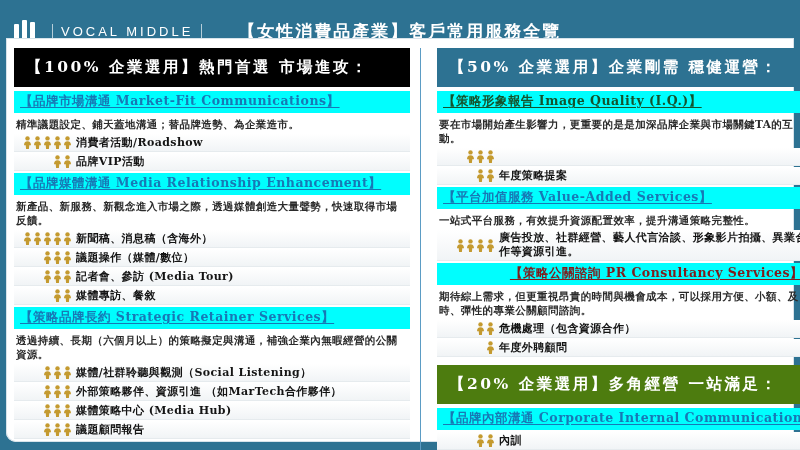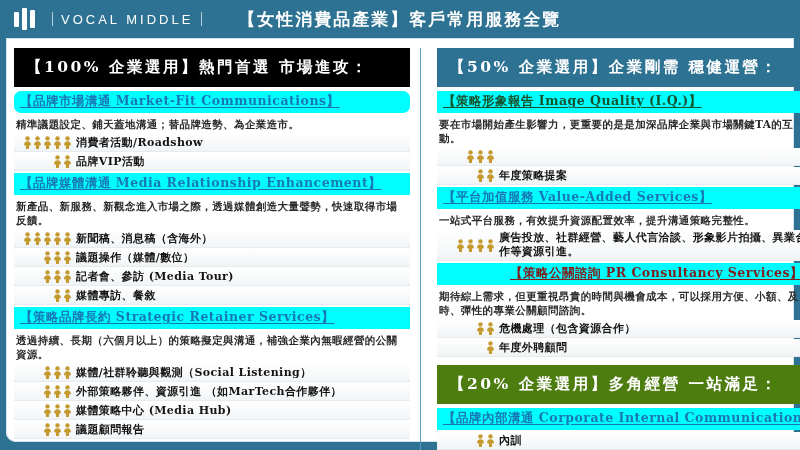--- a/index.html
+++ b/index.html
@@ -3,21 +3,21 @@
 <meta charset="utf-8">
 <style>
   html,body{margin:0;padding:0;background:#1f5e7a;}
   .stage{
     position:relative;width:800px;height:450px;overflow:hidden;
     font-family:"DejaVu Serif","Liberation Serif",serif;
     background:#2d7292;
   }
   
   .topbar{
-    position:absolute;top:0;left:0;width:800px;height:38px;
+    position:absolute;top:12px;left:0;width:800px;height:38px;
     display:flex;align-items:center;color:#fff;
   }
   .logo{display:flex;align-items:center;margin-left:14px;}
   .logo-bars{display:flex;align-items:center;gap:3px;margin-right:9px;}
   .logo-bars i{display:block;background:#fff;width:5px;border-radius:1px;}
   .logo-bars i:nth-child(1){height:15px;}
   .logo-bars i:nth-child(2){height:22px;}
   .logo-bars i:nth-child(3){height:18px;}
   .logo-sep{width:1px;height:14px;background:rgba(255,255,255,.65);margin:0 8px;}
   .logo-text{
@@ -94,21 +94,21 @@
     </div>
     <div class="slide-title">【女性消費品產業】客戶常用服務全覽</div>
   </div>
 
   <div class="panel">
     <div class="page-num">4</div>
   </div>
 
   <div class="col col-left" id="col-0">
       <div class="banner" style="background: rgb(0, 0, 0);">【100% 企業選用】熱門首選 市場進攻：</div>
-      <div class="sec-heading" style="background: rgb(0, 254, 254); color: rgb(23, 120, 181); border-radius: 7px;">【品牌市場溝通 Market-Fit Communications】</div>
+      <div class="sec-heading" style="background: rgb(0, 254, 254); color: rgb(23, 120, 181);">【品牌市場溝通 Market-Fit Communications】</div>
       <div class="sec-desc">精準議題設定、鋪天蓋地溝通；替品牌造勢、為企業造市。</div>
       <div class="item">
         <span class="icons">
           <span>
             <svg width="9" height="13" viewBox="0 0 9 13" xmlns="http://www.w3.org/2000/svg">
               <circle cx="4.5" cy="2.4" r="2.2" fill="#c49a2f"></circle>
               <path d="M4.5 5.2 C2.2 5.2 1.1 6.8 1 9.2 L2.7 9.2 L3.1 13 L5.9 13 L6.3 9.2 L8 9.2 C7.9 6.8 6.8 5.2 4.5 5.2 Z" fill="#c49a2f"></path>
             </svg>
           </span>
           <span>

